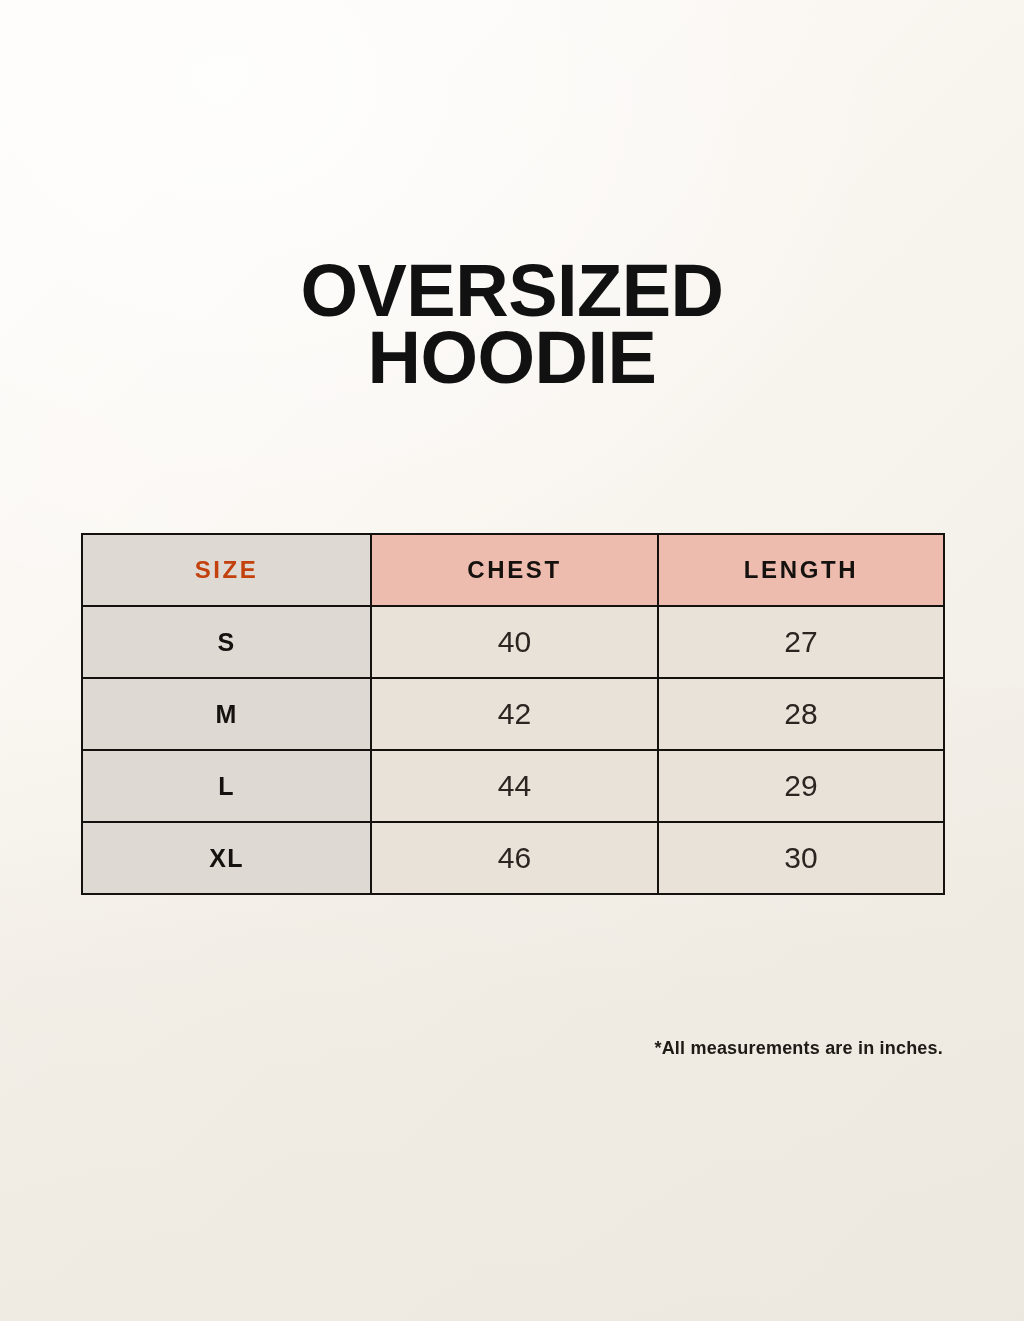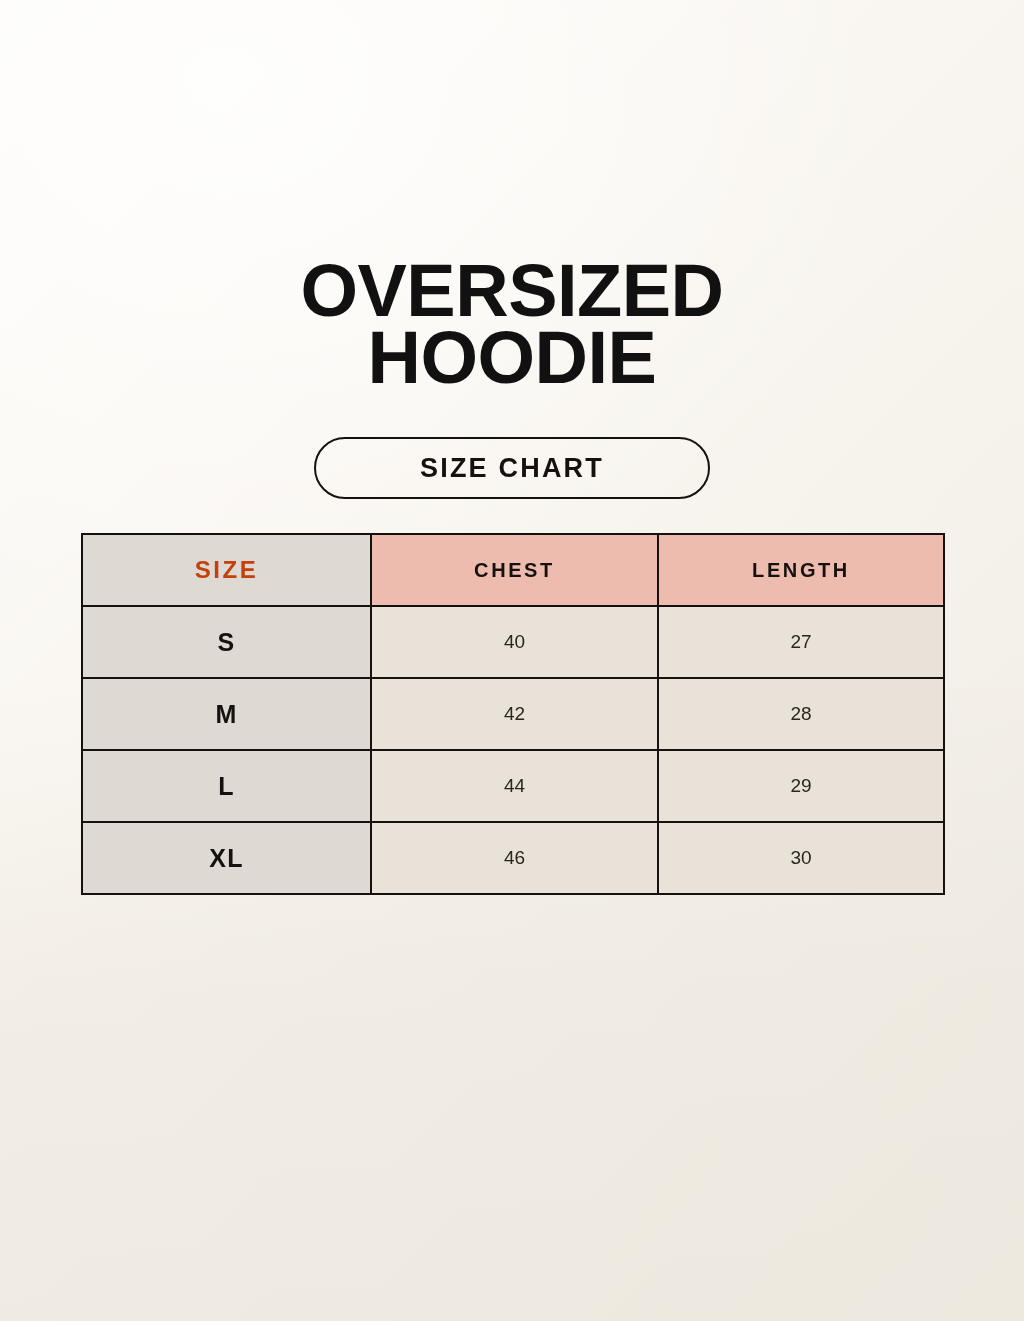--- a/index.html
+++ b/index.html
@@ -126,37 +126,37 @@
   th.head-size {
     background: #DFD9D4;
     font-size: 24px;
     font-weight: 700;
     letter-spacing: 2.6px;
     color: #c2410c;
   }
 
   th.head-measure {
     background: #EDBCAE;
-    font-size: 20px;
+    font-size: 24px;
     font-weight: 700;
     letter-spacing: 2.6px;
     color: #15110E;
   }
 
   td.cell-size {
     background: #DFD9D4;
     font-size: 25px;
     font-weight: 700;
     letter-spacing: 1.2px;
     color: #15110E;
   }
 
   td.cell-value {
     background: #E9E2D9;
-    font-size: 19px;
+    font-size: 30px;
     font-weight: 400;
     color: #2A2520;
   }
 
   .footnote {
     position: absolute;
     left: 81px;
     top: 1038px;
     width: 862px;
     text-align: right;
@@ -172,23 +172,20 @@
 <div class="bg-shade-a"></div>
 <div class="bg-shade-b"></div>
 <div class="bg-shade-c"></div>
 
 <div class="page">
 
   <div class="header">
     <h1 class="title">OVERSIZED
 HOODIE</h1>
 
-    <div class="pill-wrap">
-      <div class="pill">SIZE CHART</div>
-    </div>
   </div>
 
   <div class="table-wrap">
     <table class="size-table">
       <colgroup>
         <col class="col-size">
         <col class="col-chest">
         <col class="col-length">
       </colgroup>
       <thead>
@@ -216,14 +213,15 @@
         </tr>
         <tr>
           <td class="cell-size">XL</td>
           <td class="cell-value">46</td>
           <td class="cell-value">30</td>
         </tr>
       </tbody>
     </table>
   </div>
 
+  <div class="footnote">*All measurements are in inches.</div>
 
 </div>
 
 </body></html>

